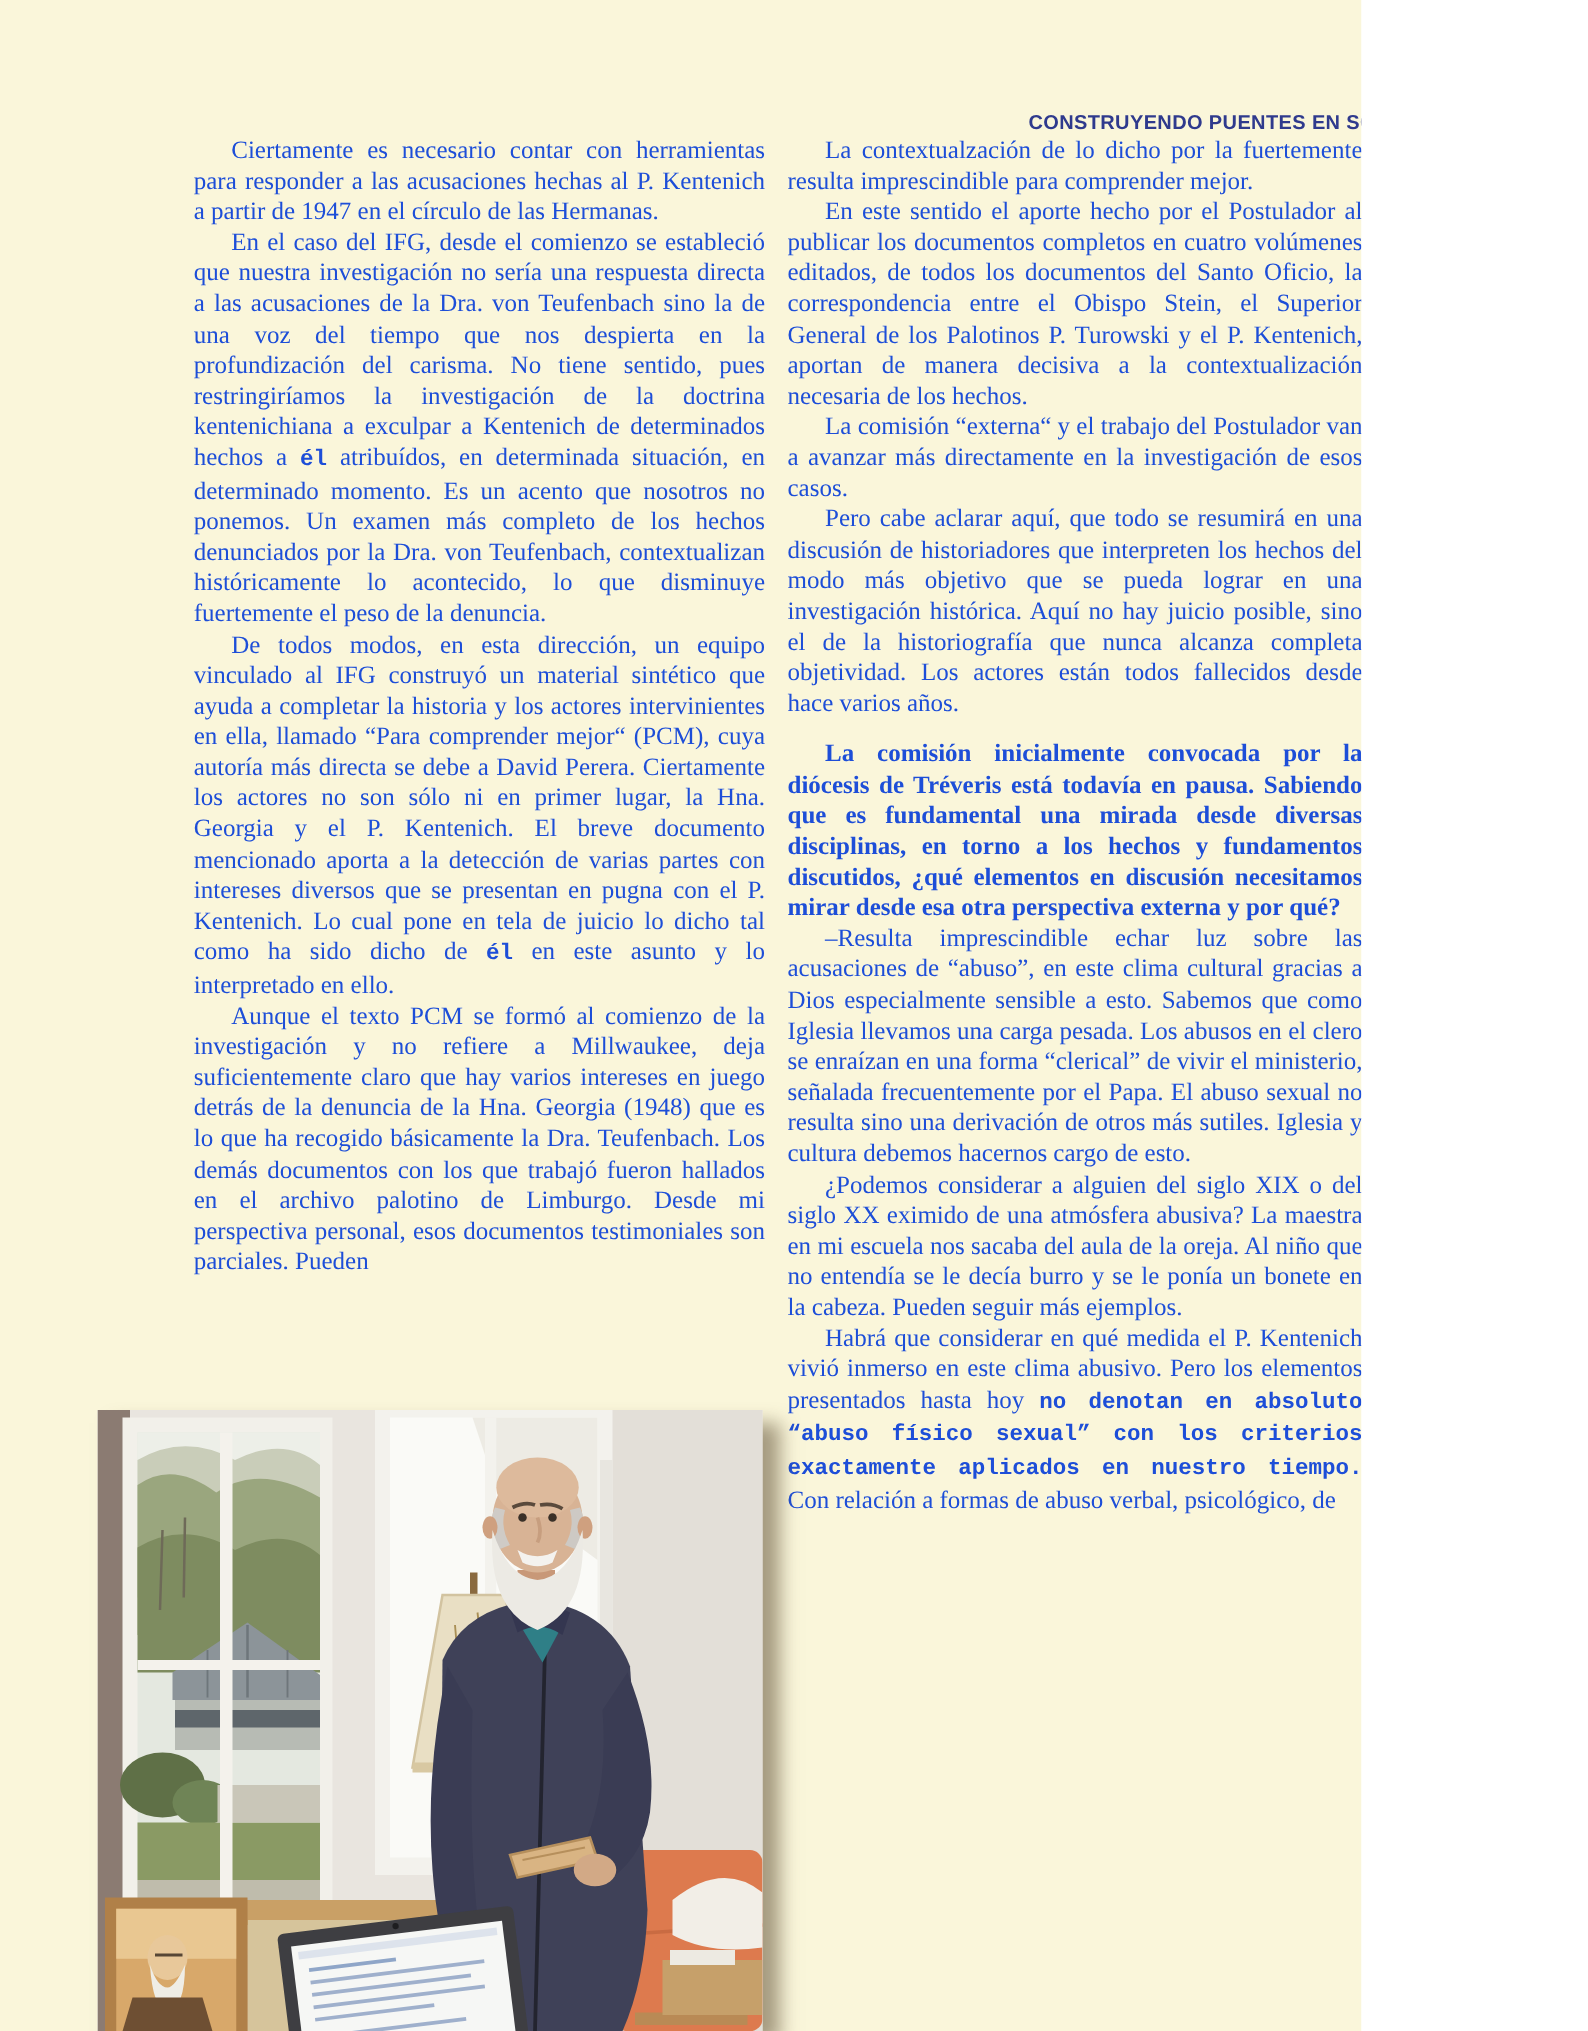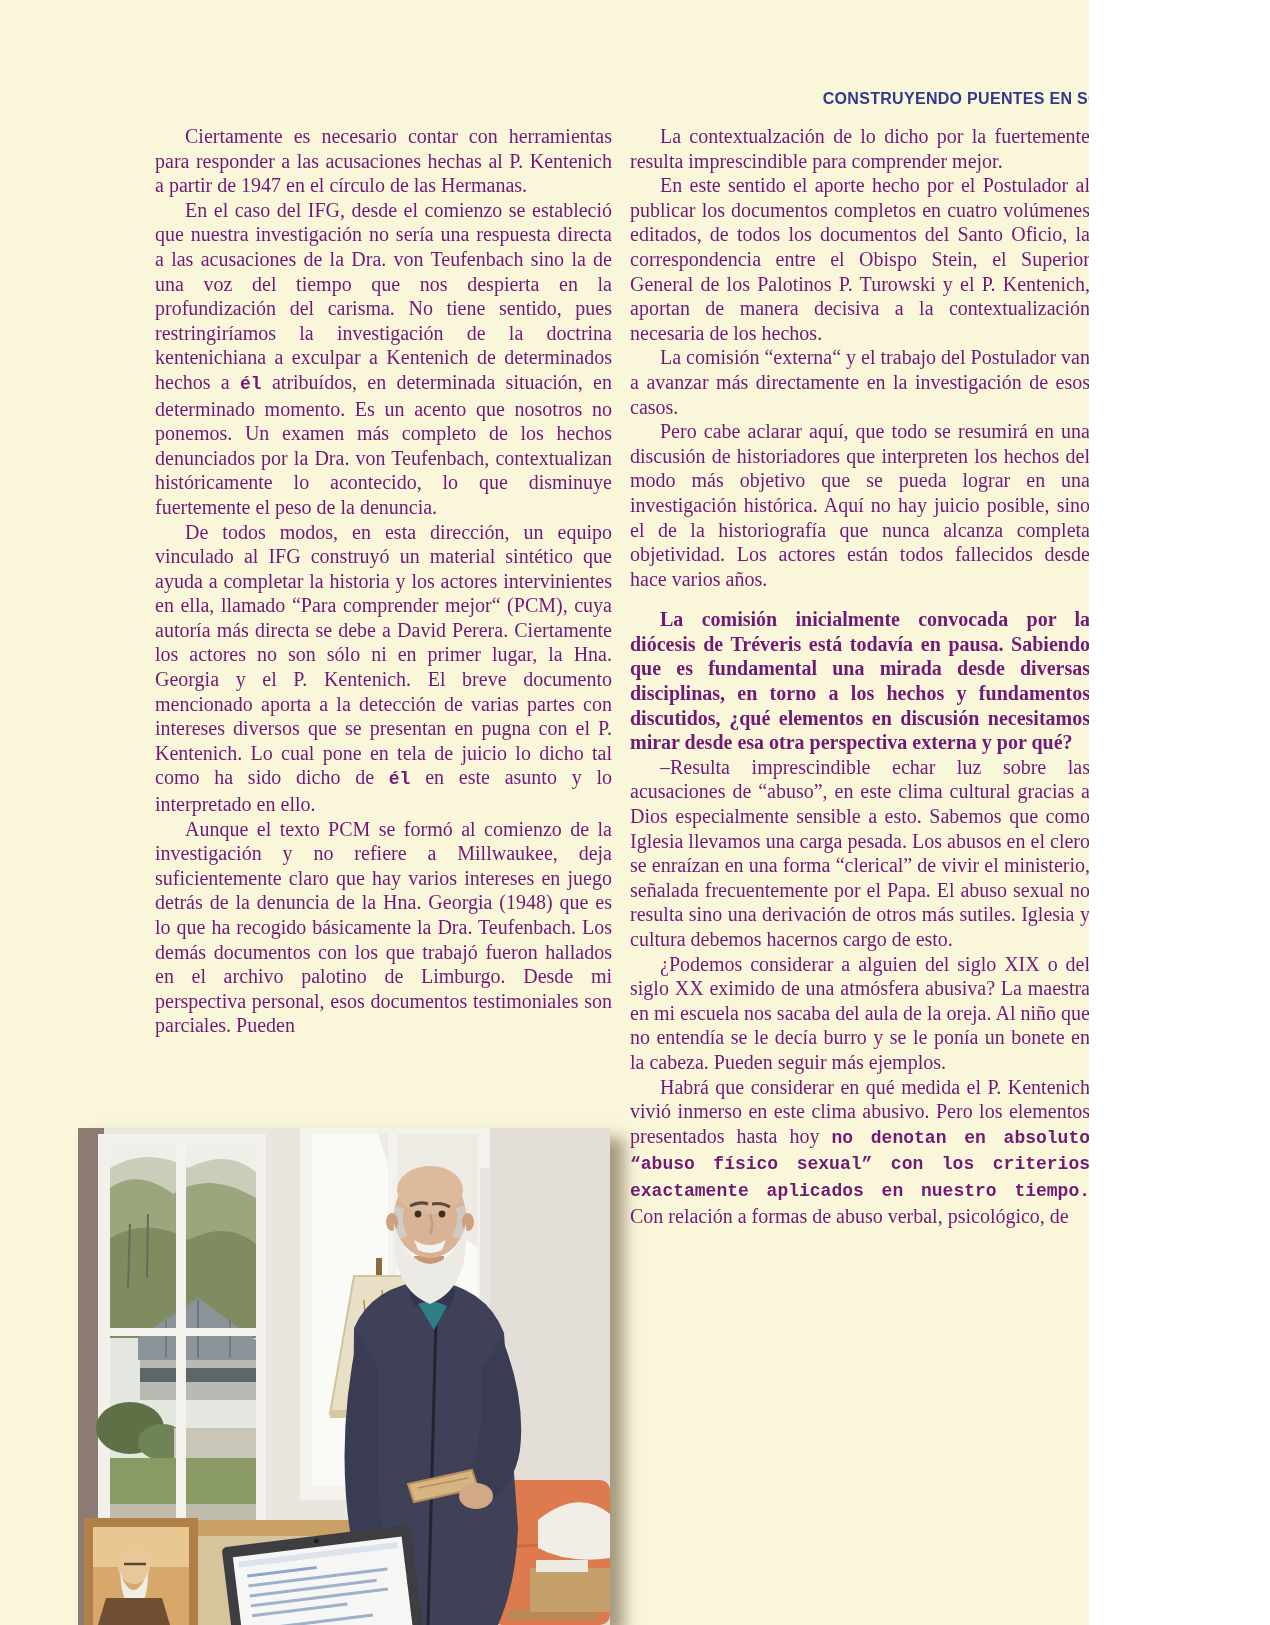--- a/index.html
+++ b/index.html
@@ -18,25 +18,25 @@
     width:568px;
     text-align:right;
     font-family:"Liberation Sans","DejaVu Sans",sans-serif;
     font-weight:700;
     font-size:16px;
     letter-spacing:0.3px;
     color:#2F3A8D;
   }
   .col{
     position:absolute;
-    top:124px;
+    top:108px;
     text-align:justify;
     font-size:20px;
     line-height:24.6px;
-    color:#701a75;
+    color:#1d4ed8;
   }
   #left-column{left:155px;width:457px;height:966px;overflow:hidden;}
   #right-column{left:630px;width:460px;height:1392px;overflow:hidden;}
   .para{margin:0;text-indent:30px;}
   .para.no-indent{text-indent:0;}
   .para.space-before{margin-top:16px;}
   .seg-bold-sans{
     font-family:Liberation Mono, monospace;
     font-weight:700;
     font-size:18px;

